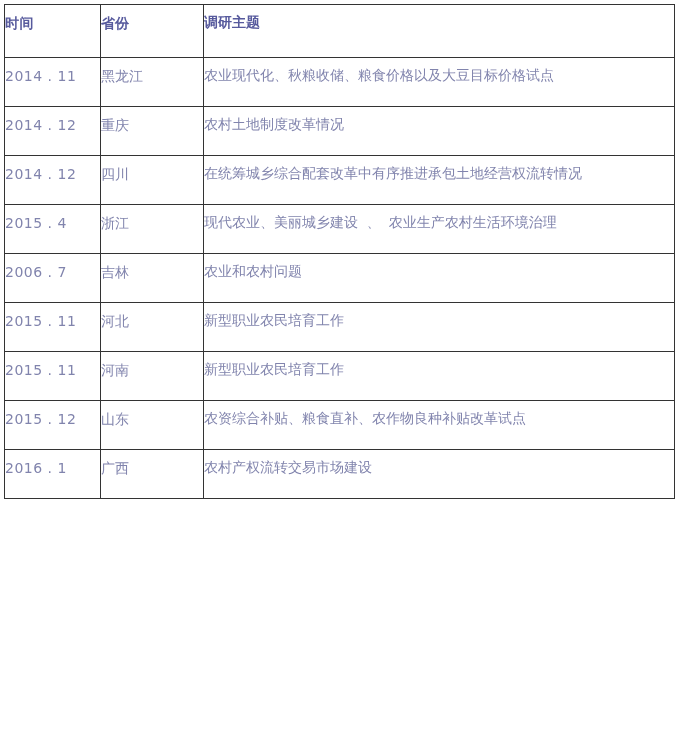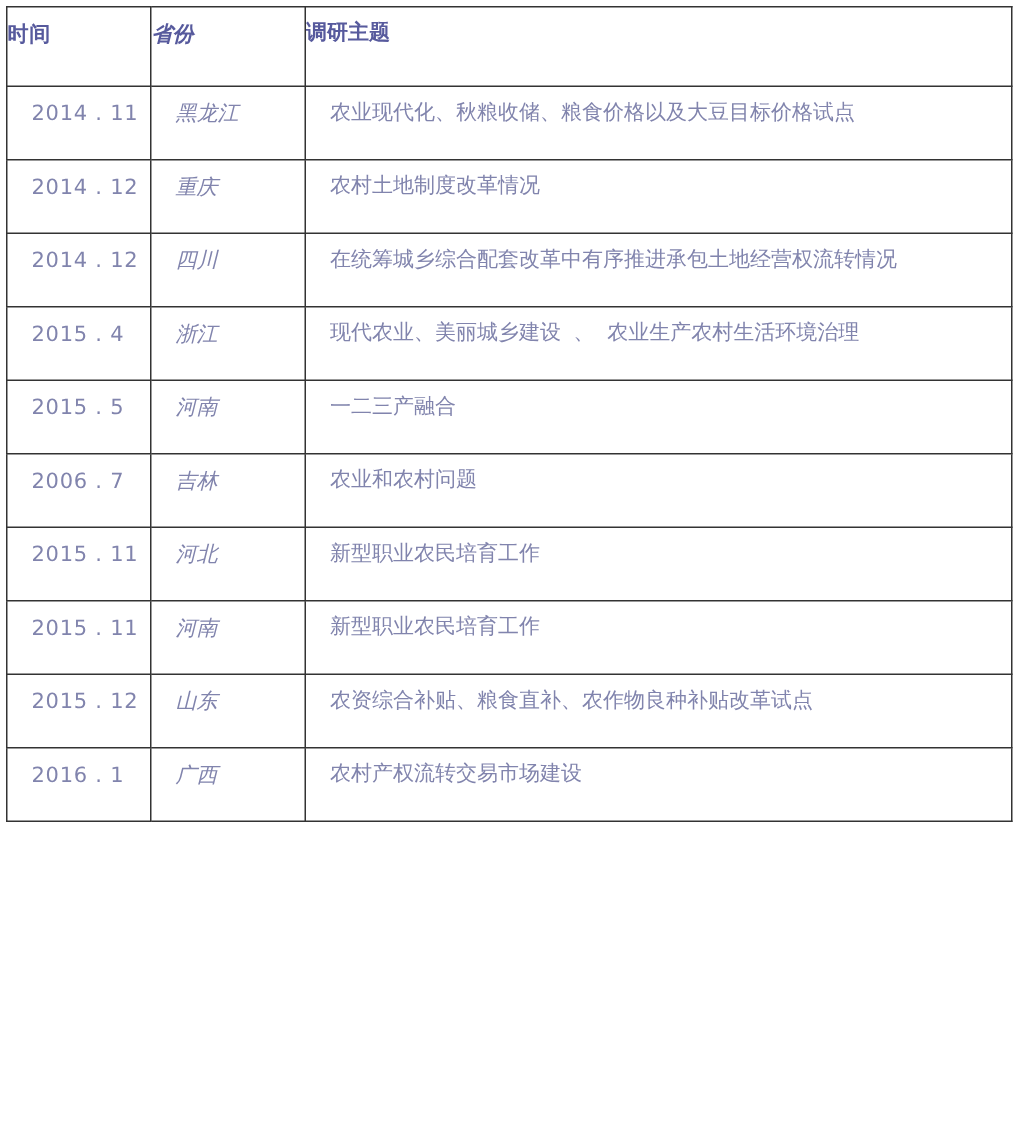--- a/index.html
+++ b/index.html
@@ -33,29 +33,29 @@
   }
   table.survey-table th {
     height: 53px;
     padding: 10px 4px 0 0;
     text-align: left;
     font-weight: bold;
     color: #575a9d;
   }
   table.survey-table td {
     height: 49px;
-    padding: 10px 4px 0 16px;
+    padding: 10px 4px 0 0;
     font-weight: normal;
     color: #8184ad;
   }
   .col-date  { width: 96px;  }
   .col-prov  { width: 103px; }
   .col-topic { width: 471px; }
   th.cell-date,  td.cell-date  { padding-left: 16px; letter-spacing: 0.5px; }
-  th.cell-prov,  td.cell-prov  { padding-left: 8px; font-style: italic; }
+  th.cell-prov,  td.cell-prov  { padding-left: 8px; }
   th.cell-topic, td.cell-topic { padding-left: 6px; font-family: Liberation Mono, monospace; }
 </style>
 </head>
 <body>
 
 <div class="page">
   <table class="survey-table">
     <colgroup>
       <col class="col-date">
       <col class="col-prov">
@@ -83,25 +83,20 @@
         <td class="cell-date">2014 . 12</td>
         <td class="cell-prov">四川</td>
         <td class="cell-topic">在统筹城乡综合配套改革中有序推进承包土地经营权流转情况</td>
       </tr>
       <tr>
         <td class="cell-date">2015 . 4</td>
         <td class="cell-prov">浙江</td>
         <td class="cell-topic">现代农业、美丽城乡建设 、 农业生产农村生活环境治理</td>
       </tr>
       <tr>
-        <td class="cell-date">2015 . 5</td>
-        <td class="cell-prov">河南</td>
-        <td class="cell-topic">一二三产融合</td>
-      </tr>
-      <tr>
         <td class="cell-date">2006 . 7</td>
         <td class="cell-prov">吉林</td>
         <td class="cell-topic">农业和农村问题</td>
       </tr>
       <tr>
         <td class="cell-date">2015 . 11</td>
         <td class="cell-prov">河北</td>
         <td class="cell-topic">新型职业农民培育工作</td>
       </tr>
       <tr>

